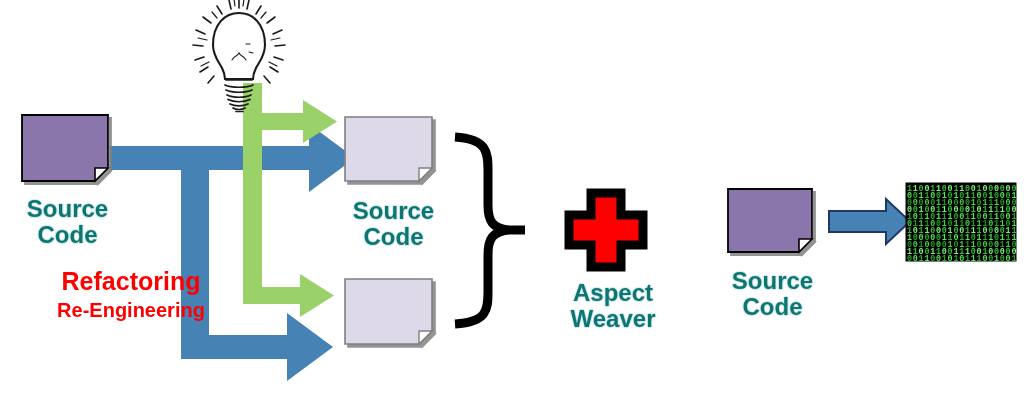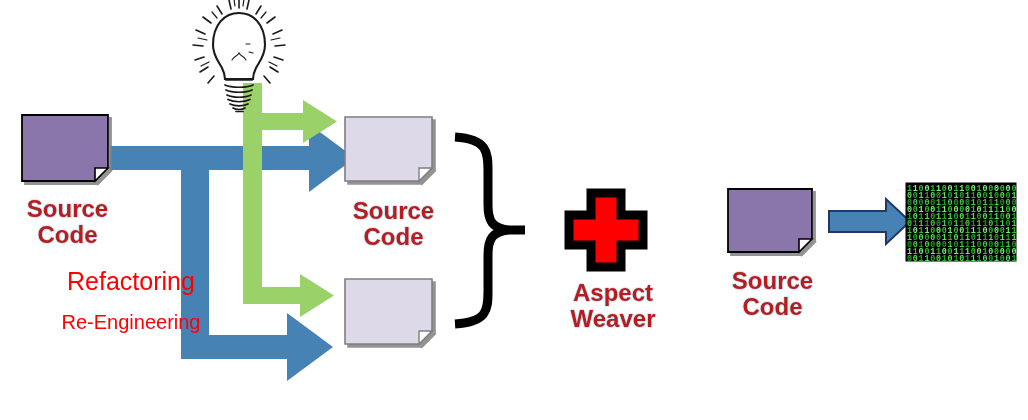--- a/index.html
+++ b/index.html
@@ -24,29 +24,29 @@
     position: absolute;
     left: 0; top: 0;
   }
   .lbl {
     position: absolute;
     font-family: "Liberation Sans", sans-serif;
     font-weight: bold;
     white-space: pre;
     text-align: center;
     line-height: 1.08;
-    color: #b91c1c;
+    color: #0f766e;
     text-shadow:
        1px 0 0 #cfeaf7, -1px 0 0 #cfeaf7,
        0 1px 0 #cfeaf7, 0 -1px 0 #cfeaf7;
   }
   .lbl-red {
     position: absolute;
     font-family: "Liberation Sans", sans-serif;
-    font-weight: normal;
+    font-weight: bold;
     color: #ff0000;
     white-space: pre;
     text-align: center;
     line-height: 1.05;
   }
   .sz-lg { font-size: 24px; }
   .sz-red1 { font-size: 25px; }
   .sz-red2 { font-size: 20px; }
 </style>
 </head>
@@ -428,21 +428,21 @@
           <text x="1011.40" y="261.00" fill="#28aa28">1</text>
         </g>
     </g>
   </svg>
 
   <div class="lbl sz-lg" style="left:0px; top:196px; width:135px;">Source
 Code</div>
 
   <div class="lbl-red sz-red1" style="left:36px; top:268px; width:190px;">Refactoring</div>
 
-  <div class="lbl-red sz-red2" style="left:22px; top:300px; width:218px;margin-top:12px;">Re-Engineering</div>
+  <div class="lbl-red sz-red2" style="left:22px; top:300px; width:218px;">Re-Engineering</div>
 
   <div class="lbl sz-lg" style="left:326px; top:198px; width:135px;">Source
 Code</div>
 
 
   <div class="lbl sz-lg" style="left:538px; top:280px; width:150px;">Aspect
 Weaver</div>
 
   <div class="lbl sz-lg" style="left:705px; top:268px; width:135px;">Source
 Code</div>

